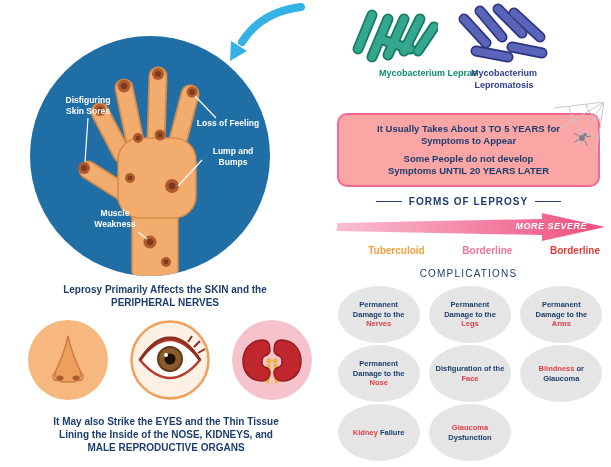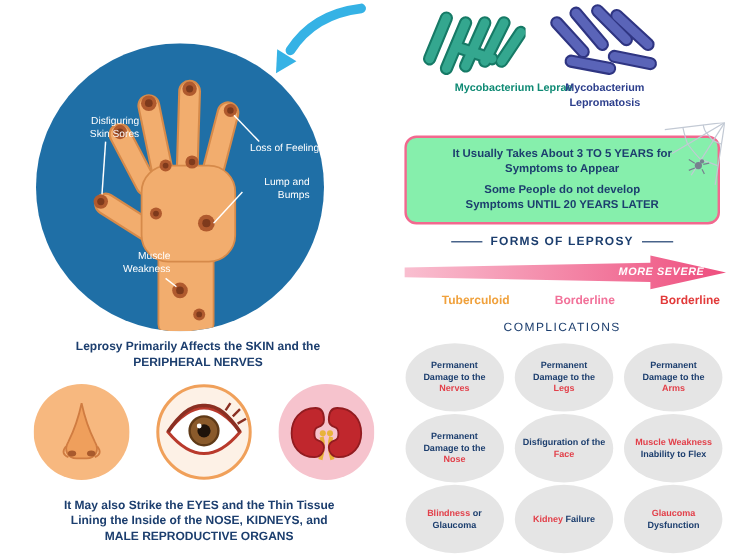--- a/index.html
+++ b/index.html
@@ -2,41 +2,41 @@
 <html><head>
 <meta charset="utf-8">
 <style>
   * { margin:0; padding:0; box-sizing:border-box; }
   body { background:#fff; font-family:"Liberation Sans", sans-serif; }
   .stage { position:relative; width:611px; height:467px; background:#fff; overflow:hidden; }
 
   
   .hand-wrap { position:absolute; left:30px; top:36px; width:240px; height:240px; }
   .hand-wrap svg { display:block; width:100%; height:100%; }
-  .hand-label { position:absolute; color:#fff; font-size:8.5px; font-weight:normal; text-align:right; line-height:1.25; }
+  .hand-label { position:absolute; color:#fff; font-size:8.5px; font-weight:bold; text-align:center; line-height:1.25; }
   .cyan-arrow { position:absolute; left:206px; top:2px; width:102px; height:68px; }
 
   .caption { position:absolute; color:#1c3e6e; font-weight:bold; text-align:center; font-size:10px; line-height:1.32; }
   .cap1 { left:55px; top:283px; width:220px; }
   .cap2 { left:50px; top:415px; width:232px; }
 
   .organ { position:absolute; top:320px; width:80px; height:80px; }
   .organ svg { display:block; width:100%; height:100%; }
   .organ-nose { left:28px; } .organ-eye { left:130px; } .organ-kidney { left:232px; }
 
   
   .bact { position:absolute; }
   .bact-teal { left:342px; top:5px; width:96px; height:60px; }
   .bact-blue { left:452px; top:3px; width:98px; height:62px; }
   .bact-label { position:absolute; top:68px; font-size:9px; font-weight:bold; text-align:center; line-height:1.3; }
   .bact-label.teal { left:338px; width:104px; color:#0f8a74;margin-left:38px; }
   .bact-label.blue { left:448px; width:112px; color:#2c3e8c; }
 
   .sym-box { position:absolute; left:337px; top:113px; width:263px; height:74px; border:2px solid #f2688f;
-             border-radius:10px; background:#86efac; display:flex; flex-direction:column; justify-content:center; gap:5px; }
+             border-radius:10px; background:#fca5a5; display:flex; flex-direction:column; justify-content:center; gap:5px; }
   .sym-box p { color:#1c3e6e; font-size:9.5px; font-weight:bold; text-align:center; line-height:1.3; margin:0 auto; }
   .sym-box p.l1 { width:215px; }
   .sym-box p.l2 { width:165px; }
   .web { position:absolute; left:552px; top:102px; width:52px; height:54px; }
 
   .forms-title { position:absolute; left:337px; top:196px; width:263px; display:flex; align-items:center;
                  justify-content:center; gap:7px; color:#1c3e6e; font-size:10px; font-weight:bold; letter-spacing:1px; }
   .forms-title .rule { width:26px; height:1px; background:#1c3e6e; }
   .sev-arrow { position:absolute; left:337px; top:211px; width:268px; height:32px; }
   .sev-arrow svg { display:block; width:100%; height:100%; }
@@ -263,23 +263,20 @@
     <div class="comp-circle">
         <div class="t"><span>Permanent Damage to the </span><span class="accent">Arms</span><span></span></div>
       </div>
     <div class="comp-circle">
         <div class="t"><span>Permanent Damage to the </span><span class="accent">Nose</span><span></span></div>
       </div>
     <div class="comp-circle">
         <div class="t"><span>Disfiguration of the </span><span class="accent">Face</span><span></span></div>
       </div>
     <div class="comp-circle">
-        <div class="t"><span></span><span class="accent">Muscle Weakness</span><span> Inability to Flex</span></div>
-      </div>
-    <div class="comp-circle">
         <div class="t"><span></span><span class="accent">Blindness</span><span> or Glaucoma</span></div>
       </div>
     <div class="comp-circle">
         <div class="t"><span></span><span class="accent">Kidney</span><span> Failure</span></div>
       </div>
     <div class="comp-circle">
         <div class="t"><span></span><span class="accent">Glaucoma</span><span> Dysfunction</span></div>
       </div>
   </div>
 

